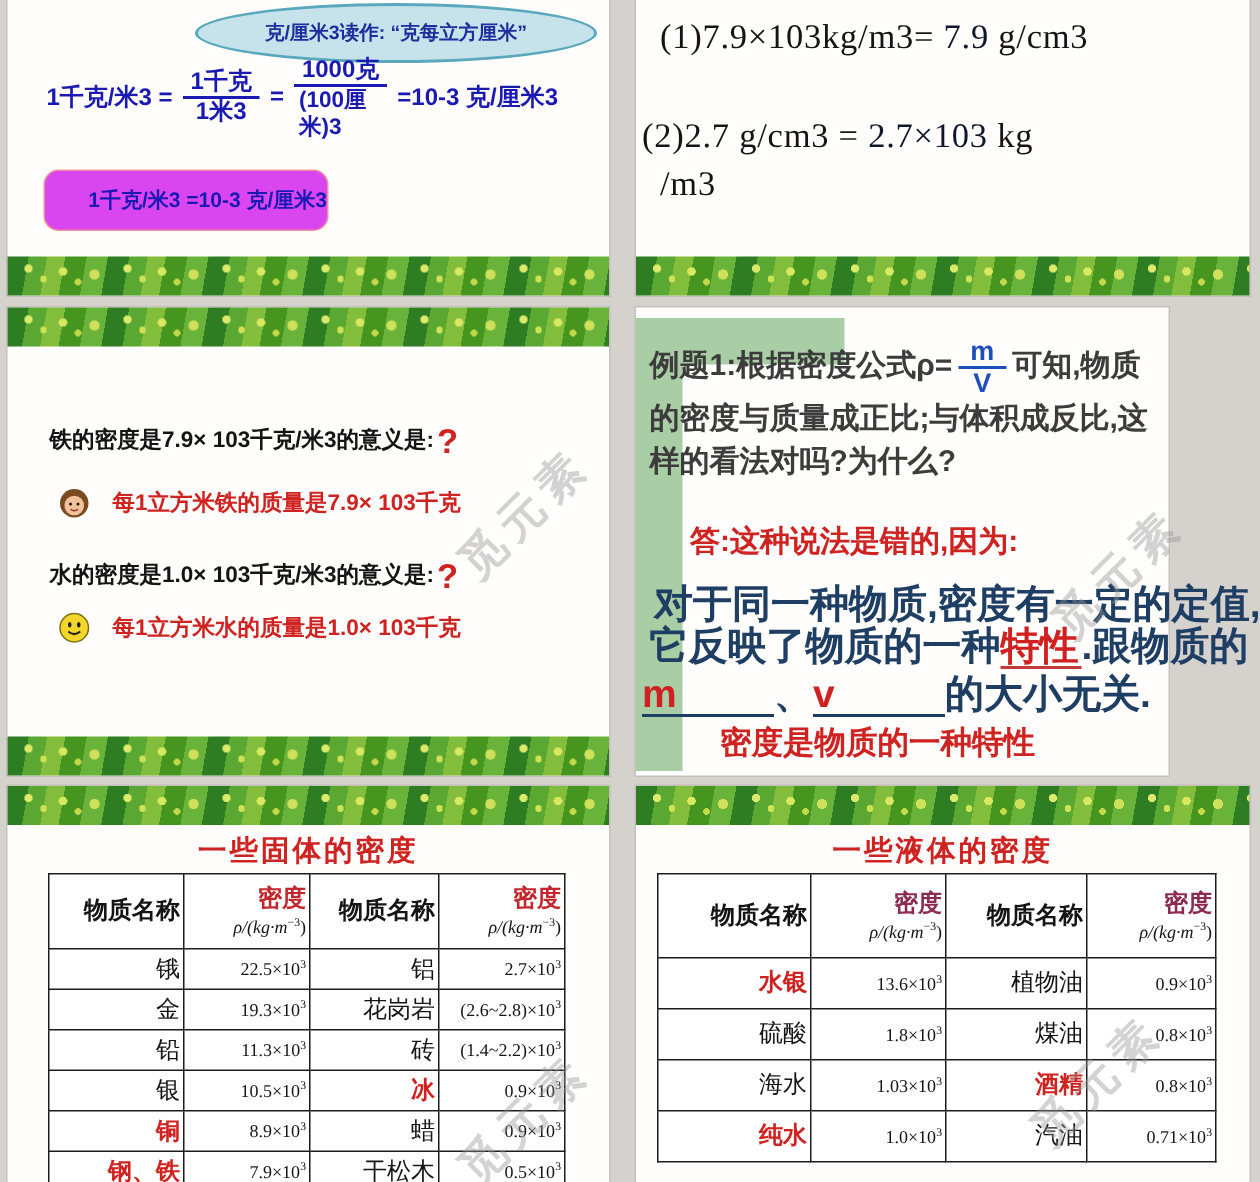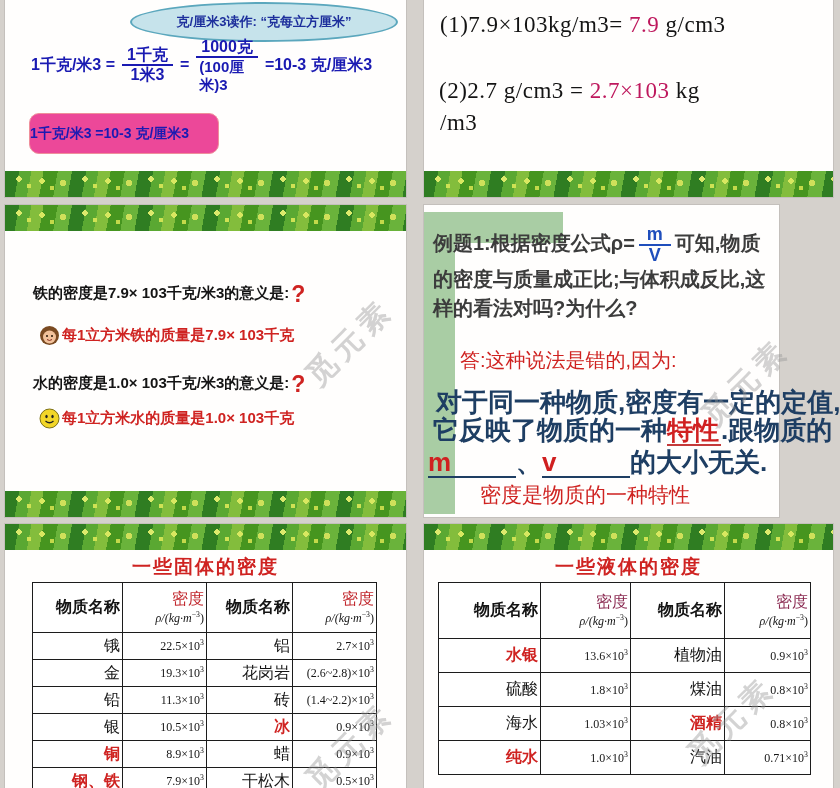--- a/index.html
+++ b/index.html
@@ -29,61 +29,61 @@
   
   .bubble{position:absolute;left:125px;top:2px;width:264px;height:36px;border-radius:50%;
     background:#c6e3eb;border:2px solid #5ba7bd;display:flex;align-items:center;justify-content:center;
     font-size:13px;font-weight:bold;color:#1d2f9c;white-space:nowrap}
   .fline{position:absolute;left:26px;top:38px;display:flex;align-items:center;gap:7px;
     color:#1a1ab2;font-weight:bold;font-size:16px}
   .frac{display:inline-block;text-align:center;line-height:1.15}
   .frac .num{display:block;padding:0 5px;border-bottom:2px solid #1a1ab2}
   .frac .den{display:block;padding:0 3px}
   .frac .den div{text-align:left}
-  .pinkbox{position:absolute;top:113px;height:39px;background:#ec4899;border:1px solid #ef8f9b;
+  .pinkbox{position:absolute;top:113px;height:39px;background:#d946ef;border:1px solid #ef8f9b;
     border-radius:10px;color:#1a1ab2;font-weight:bold;font-size:14px;
-    display:flex;align-items:center;justify-content:flex-start;white-space:nowrap}
+    display:flex;align-items:center;justify-content:flex-end;white-space:nowrap}
   #box1{left:24px;width:188px}
   #box2{left:226px;width:171px}
 
   
   .serifline{position:absolute;font-family:"Liberation Serif",serif;font-size:23px;color:#141414;
     letter-spacing:.5px;white-space:nowrap}
-  .ansred{color:#be185d}
+  .ansred{color:#0f172a}
   
   .q{position:absolute;left:28px;font-size:15px;font-weight:bold;color:#141414;white-space:nowrap}
   .qmark{color:#cf2321;font-size:23px;vertical-align:-4px;margin-left:2px}
-  .ansrow{position:absolute;display:flex;align-items:center;gap:2px;
+  .ansrow{position:absolute;display:flex;align-items:center;gap:15px;
     color:#cf2321;font-weight:bold;font-size:15px;white-space:nowrap}
   
   .green-top{position:absolute;left:0;top:7px;width:139px;height:31px;background:#a9cda4}
   .green-side{position:absolute;left:0;top:7px;width:31px;bottom:3px;background:#a9cda4}
   .q4{position:absolute;left:9px;top:20px;width:398px;color:#3c3c3c;font-weight:bold;
     font-size:20px;line-height:29px}
   .bluefrac{display:inline-flex;flex-direction:column;vertical-align:middle;text-align:center;
     color:#1f4ebc;font-size:18px;line-height:1.05;margin:0 4px}
   .bluefrac .fnum{border-bottom:2px solid #1f4ebc;padding:0 8px}
-  .s4red{position:absolute;color:#cf2321;font-weight:normal;font-size:20px;white-space:nowrap}
+  .s4red{position:absolute;color:#cf2321;font-weight:bold;font-size:20px;white-space:nowrap}
   .s4body{position:absolute;color:#1e3e63;font-weight:bold;font-size:26px;white-space:nowrap}
   .blank{display:inline-block;min-width:88px;border-bottom:2px solid #1e3e63;
     color:#d02020;line-height:1.05}
   .blank.redline{border-bottom-color:#c43a3a;min-width:54px}
   
   .stitle{position:absolute;top:30px;width:100%;text-align:center;font-size:19px;
     font-weight:bold;color:#cf2321;letter-spacing:2px}
   table.density{position:absolute;border-collapse:collapse;background:#fff}
   table.density td,table.density th{border:1.6px solid #1c1c1c;text-align:right;padding:0 2px}
   #s5 table.density{left:27px;top:58px}
   #s6 table.density{left:14px;top:58px}
   #s5 table.density tbody tr{height:27px}
   #s6 table.density tbody tr{height:34px}
   #s5 thead tr{height:50px}
   #s6 thead tr{height:56px}
   th .hname{font-family:"Liberation Serif",serif;font-size:16px;font-weight:600;color:#141414}
-  th .den{font-family:"Liberation Serif",serif;font-size:16px;font-weight:normal}
+  th .den{font-family:"Liberation Serif",serif;font-size:16px;font-weight:bold}
   #s5 th .den{color:#c1272d}
   #s6 th .den{color:#8b2b52}
   th .unit{font-family:"Liberation Serif",serif;font-size:12px;font-weight:normal;color:#141414}
   th .unit i{font-style:italic}
   td.name{font-family:"Liberation Serif",serif;font-size:16px;color:#141414}
   td.val{font-family:"Liberation Serif",serif;font-size:12px;color:#141414;white-space:nowrap}
   td.red{color:#cf2321;font-weight:bold}
   sup{font-size:.65em}
   
   .wm{position:absolute;color:rgba(150,150,150,.42);font-size:30px;font-weight:bold;
@@ -116,21 +116,21 @@
   <div class="pinkbox" id="box1">
     <span>1千克/米3 =10-3 克/厘米3</span>
   </div>
   <div class="vine bottom"></div>
 </div>
 
 <div class="slide" id="s2">
   <div class="serifline" style="left:16px;top:12px">
     <span>(1)7.9×103kg/m3= </span><span class="ansred">7.9</span><span> g/cm3</span>
   </div>
-  <div class="serifline" style="left:15px;top:78px">
+  <div class="serifline" style="left:4px;top:78px">
     <span>(2)2.7 g/cm3 = </span><span class="ansred">2.7×103</span><span>  kg</span>
   </div>
   <div class="serifline" style="left:16px;top:110px">/m3</div>
   <div class="vine bottom"></div>
 </div>
 
 <div class="slide" id="s3">
   <div class="vine top"></div>
   <div class="q" style="top:76px">
     <span>铁的密度是7.9× 103千克/米3的意义是:</span><span class="qmark">?</span>

